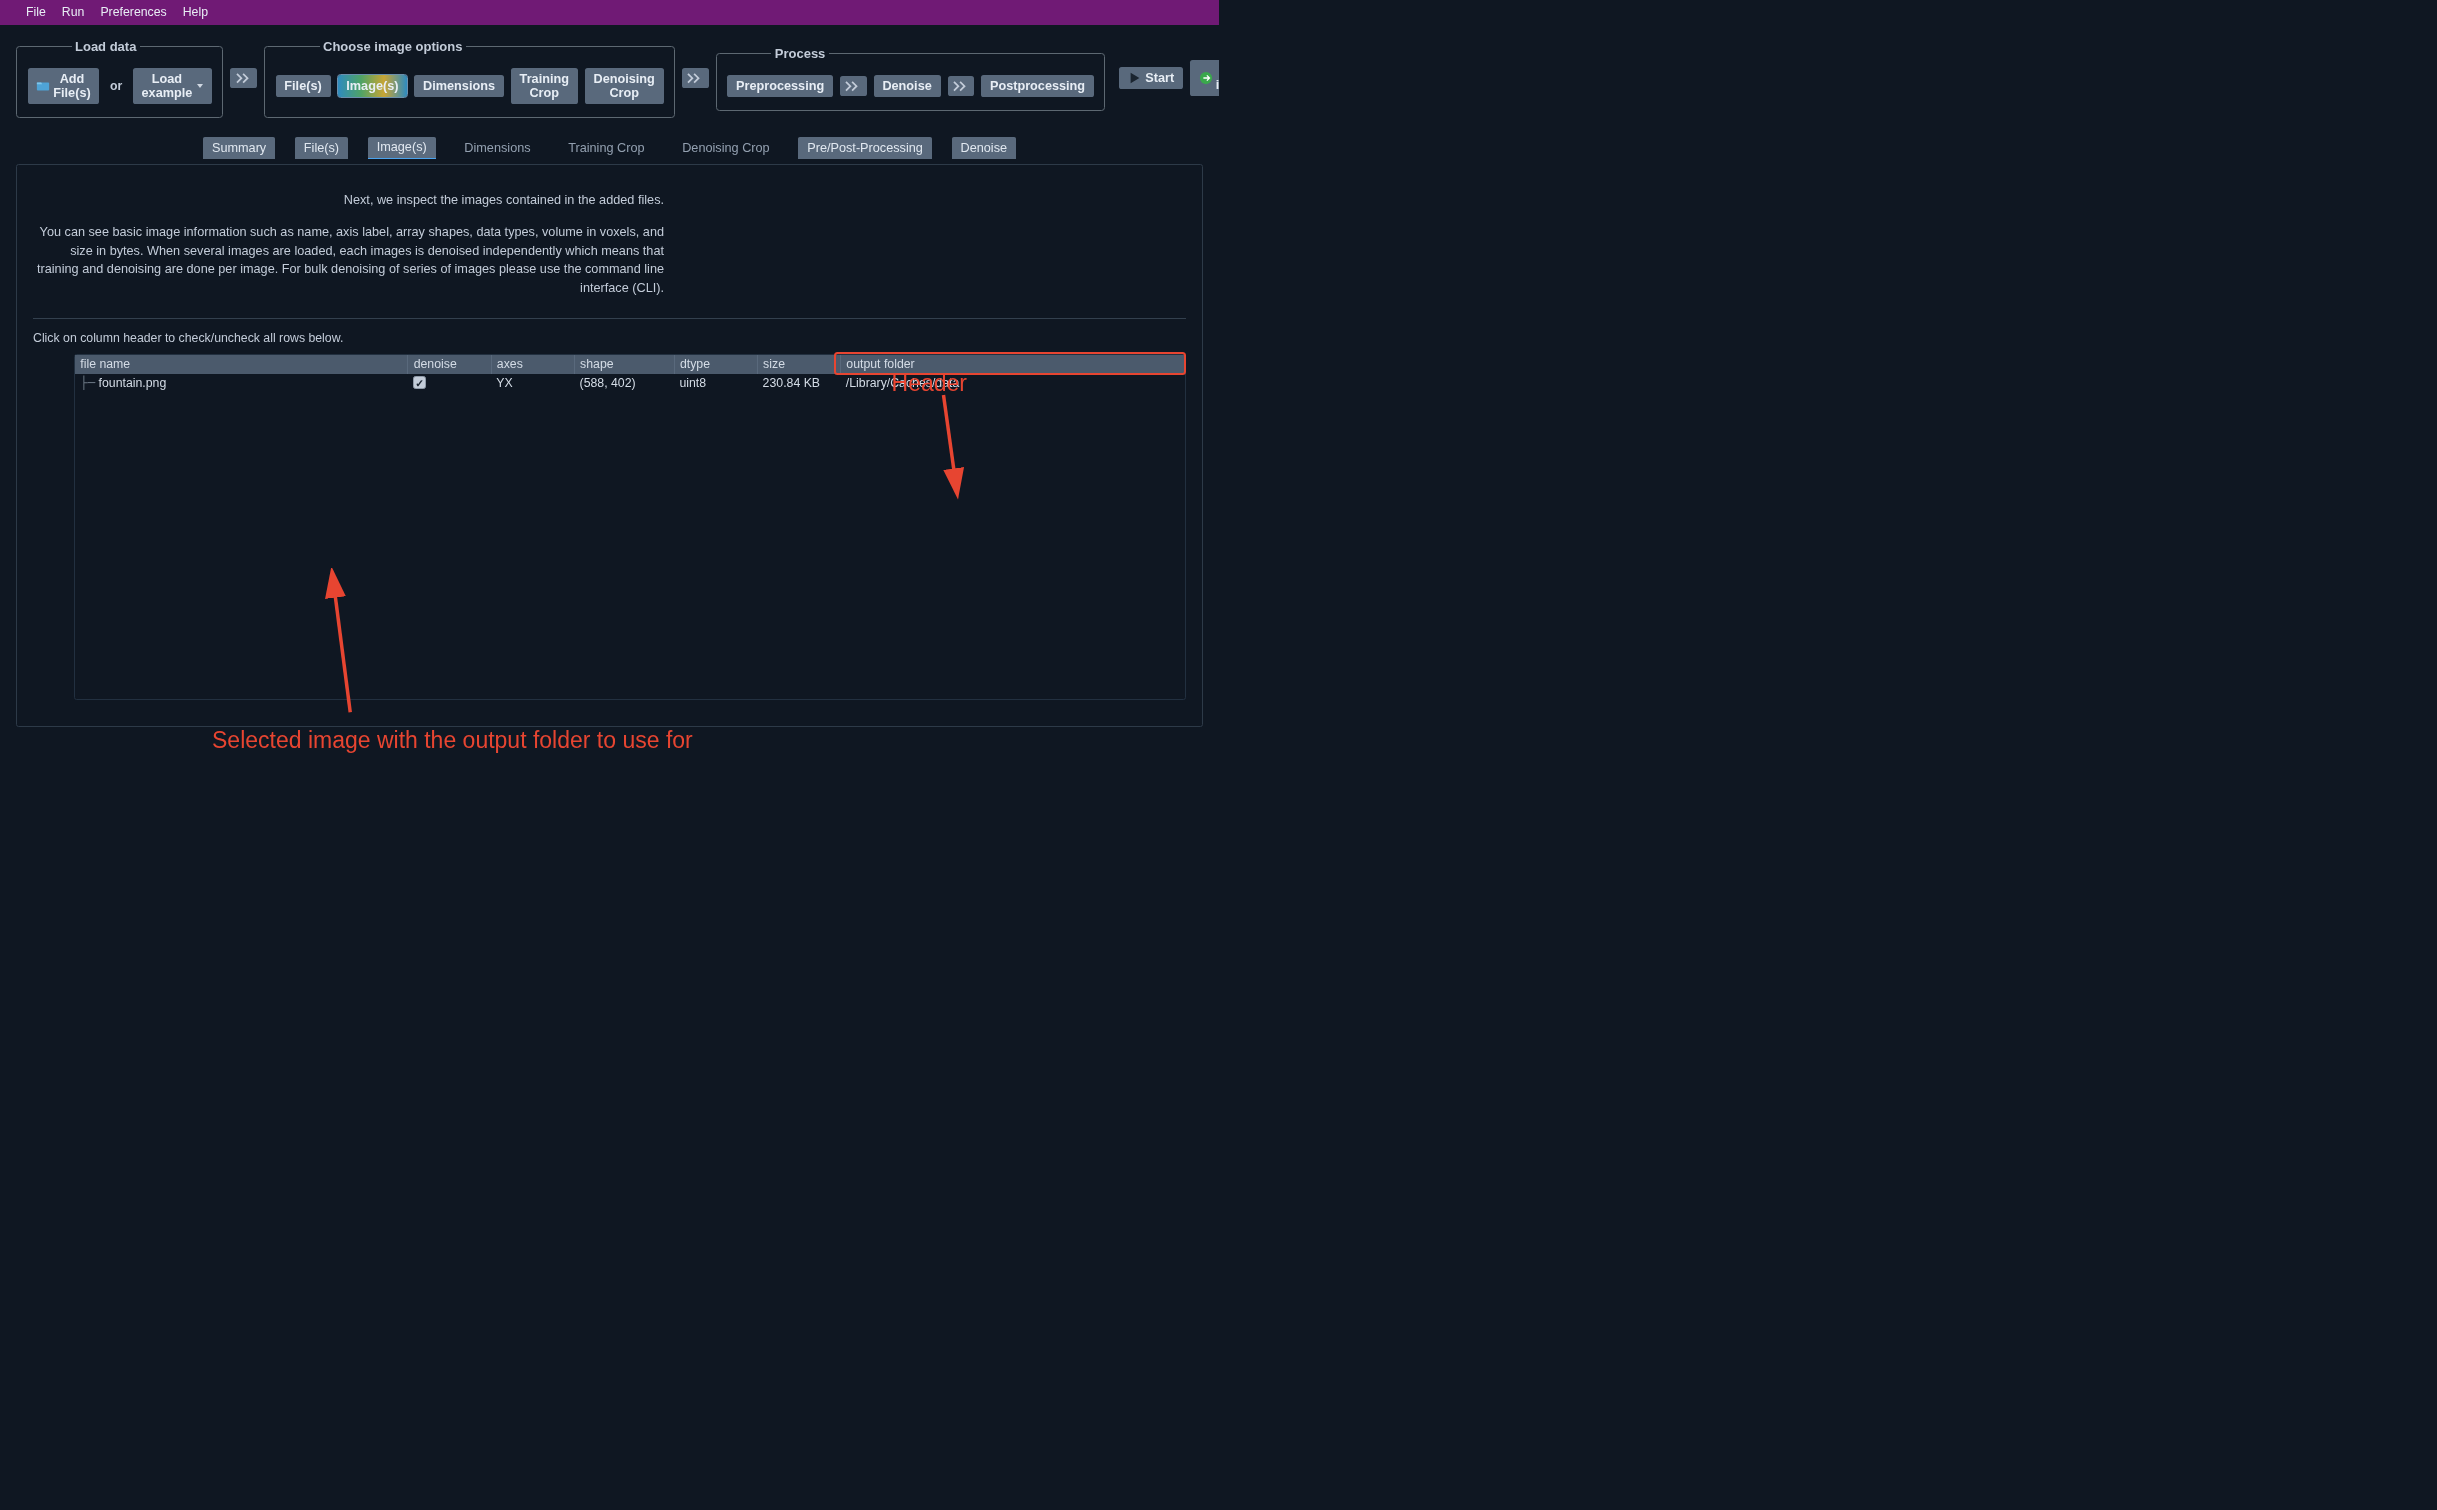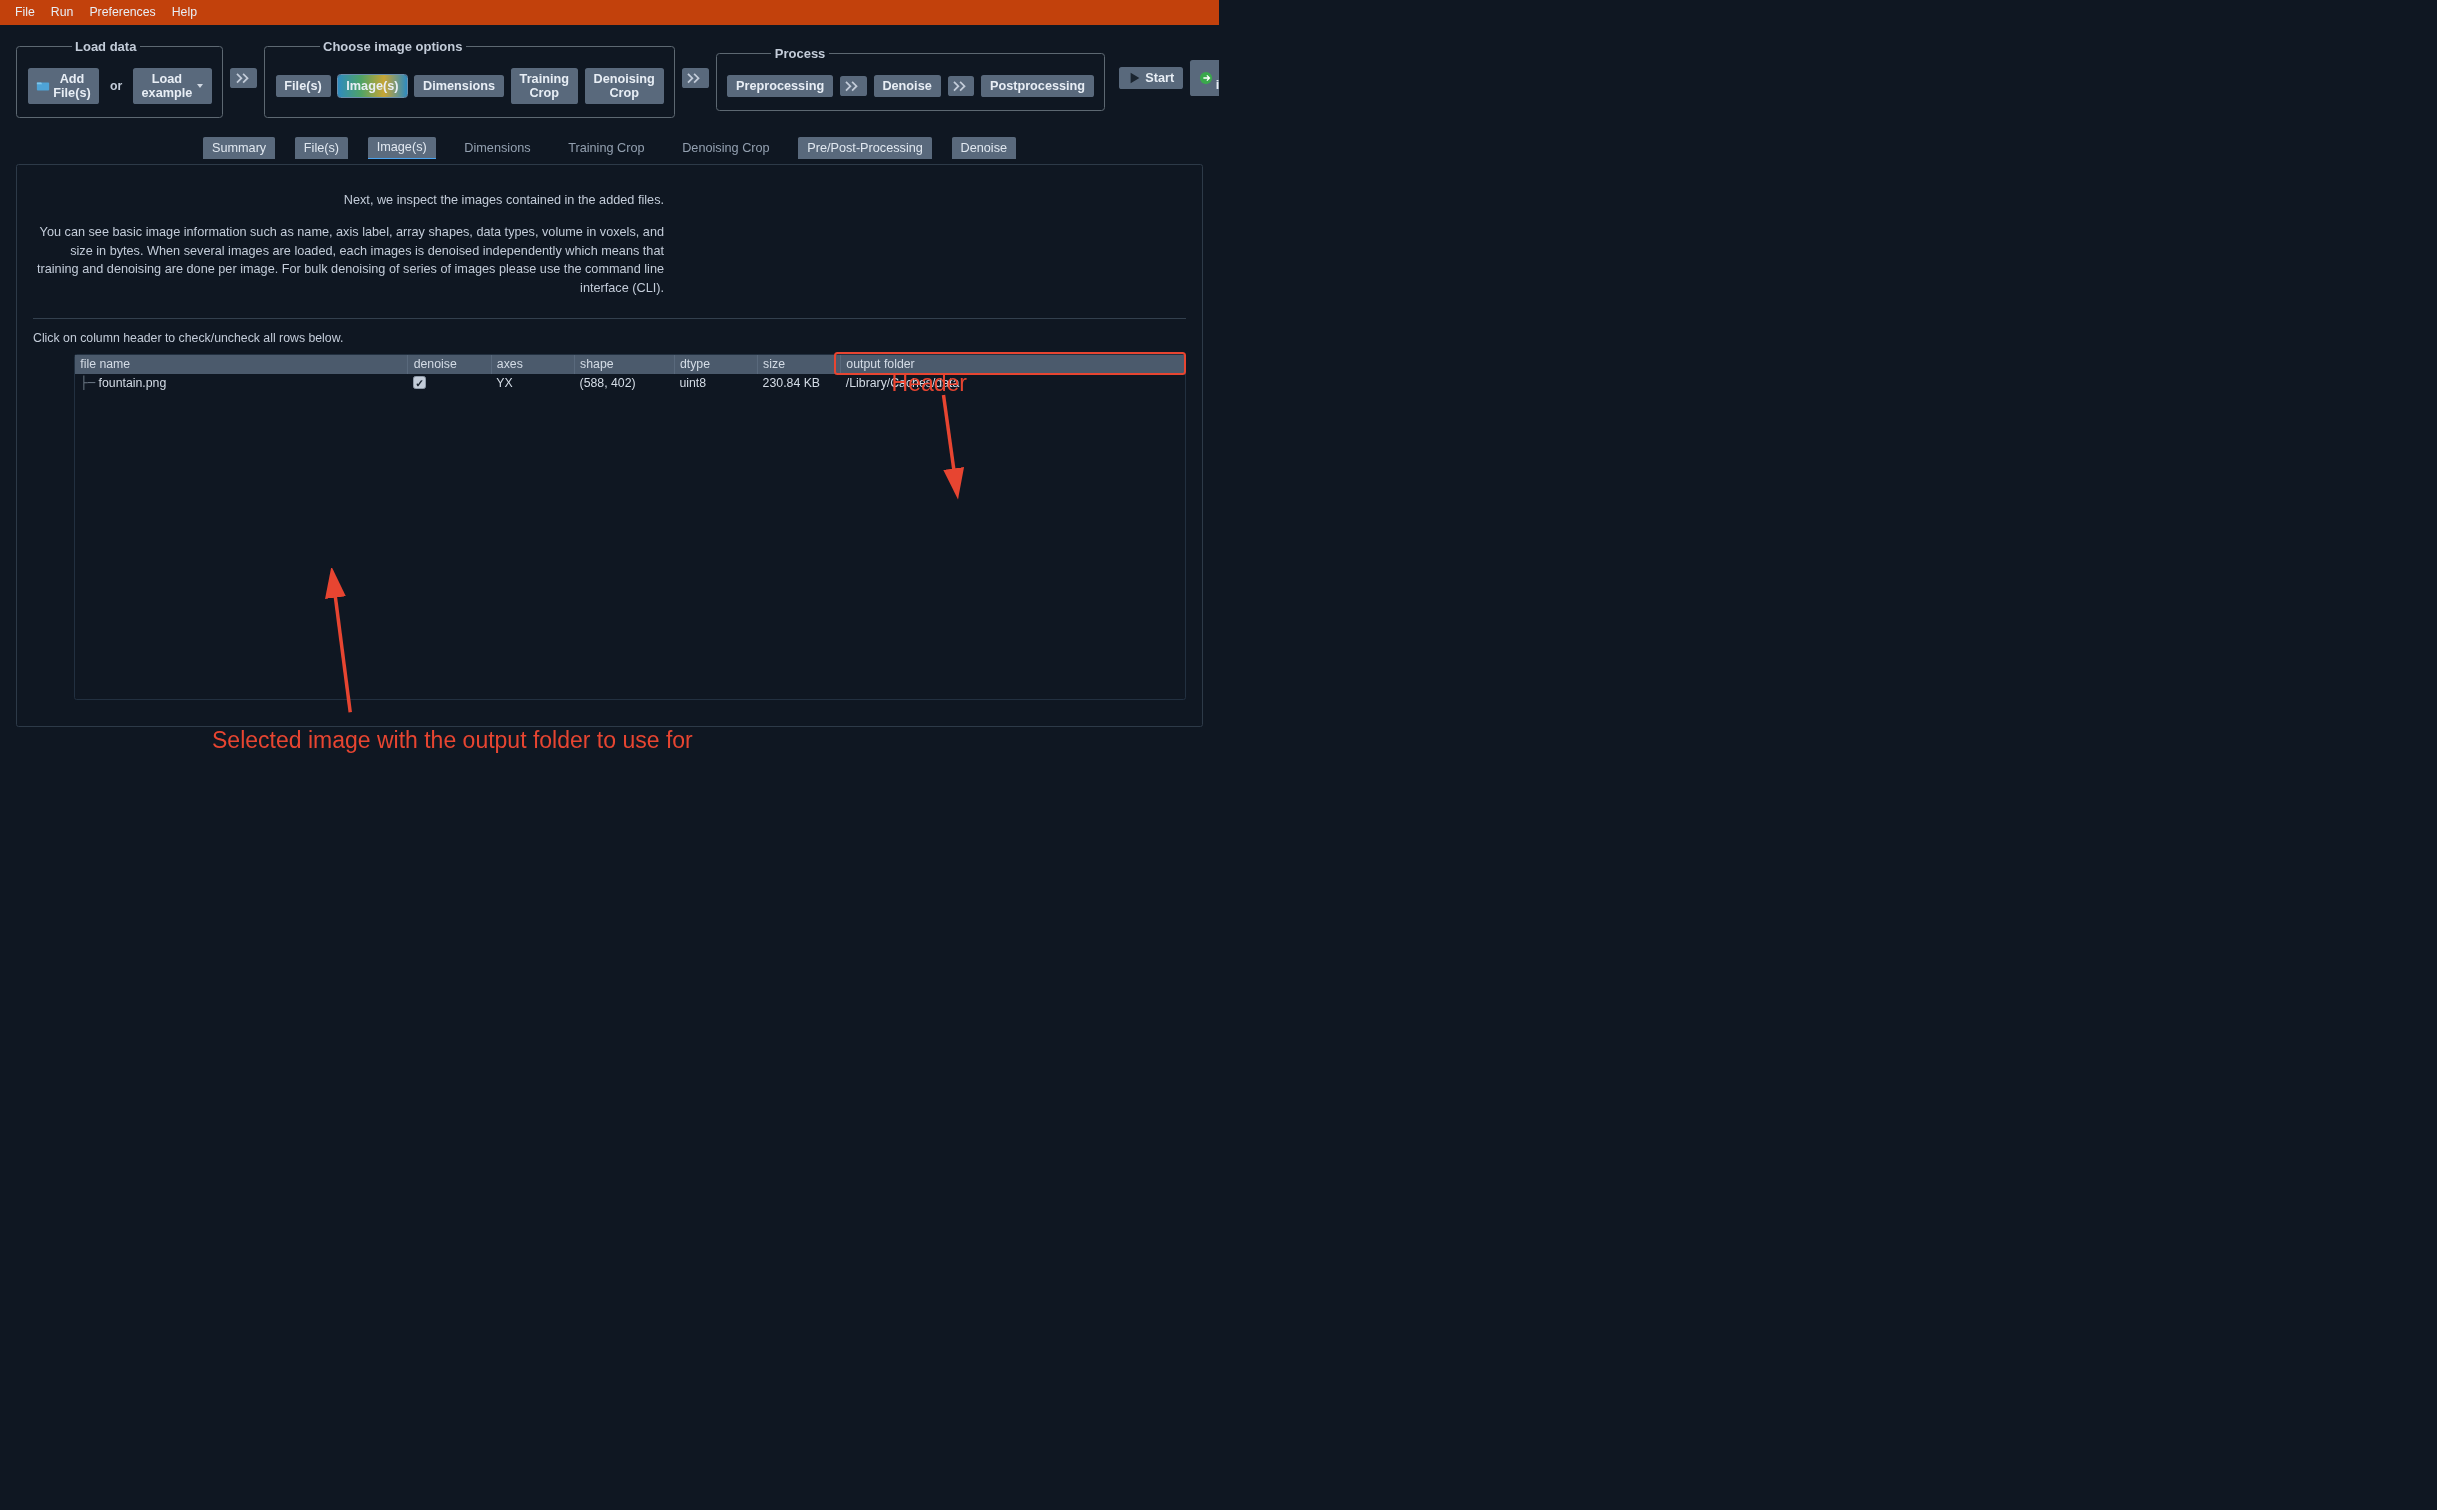--- a/index.html
+++ b/index.html
@@ -6,26 +6,26 @@
     body {
       font-family: -apple-system, "Segoe UI", Helvetica, Arial, sans-serif;
       background: #0f1722;
       color: #c3ccd9;
       font-size: 13px;
       width: 1219px;
       height: 755px;
       overflow: hidden;
     }
     .menubar {
-      background: #c2410c;
+      background: #701a75;
       color: #e8eef5;
       display: flex;
       align-items: center;
       height: 24.5px;
-      padding: 0 15px;
+      padding: 0 26px;
       gap: 16px;
       font-size: 12.3px;
     }
     .menubar .menu-item { cursor: pointer; }
     .workspace { padding: 14px 16px 0 16px; }
 
     .step-row { display: flex; align-items: center; gap: 7px; margin-bottom: 19px; }
     fieldset.step-group {
       border: 0.9px solid #5d6872;
       border-radius: 3.5px;

